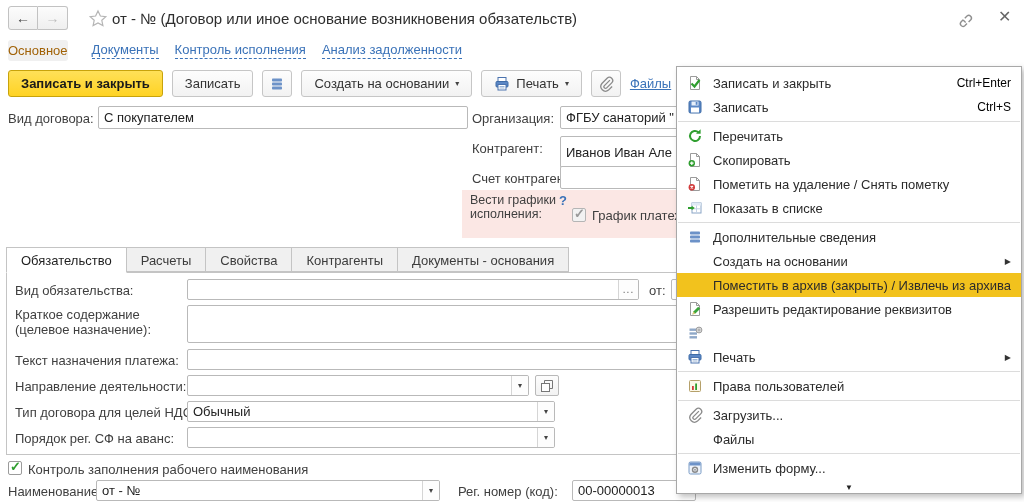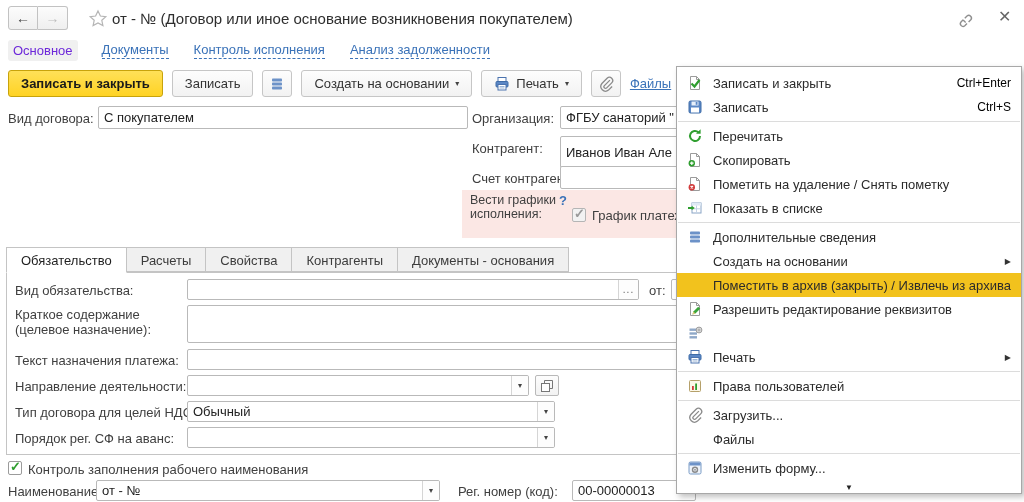--- a/index.html
+++ b/index.html
@@ -13,21 +13,21 @@
     display:flex; align-items:center; justify-content:center; font-size:14px; cursor:pointer; }
   .navbtn.back { border-radius:3px 0 0 3px; color:#444; }
   .navbtn.fwd  { border-radius:0 3px 3px 0; border-left:none; color:#bdbdbd; }
   .star { position:absolute; left:88px; top:9px; }
   .wtitle { position:absolute; left:112px; top:10px; font-size:15px; color:#2e2e2e; white-space:nowrap; }
   .chain { position:absolute; left:956px; top:11px; cursor:pointer; }
   .closex { position:absolute; left:998px; top:7px; font-size:16px; color:#666; cursor:pointer; }
 
   
   .navrow { position:absolute; left:8px; top:39px; display:flex; gap:24px; align-items:center; height:22px; }
-  .nav-main { background:#f0f0f0; border-radius:3px; padding:3px 5px; color:#6d28d9; }
+  .nav-main { background:#f0f0f0; border-radius:3px; padding:3px 0; color:#a16207; }
   .nav-link { color:var(--link); border-bottom:1px dashed var(--link); padding-bottom:1px; cursor:pointer; white-space:nowrap; }
 
   
   .toolbar { position:absolute; left:8px; top:70px; display:flex; gap:9px; align-items:center; height:27px; }
   .btn { height:27px; display:inline-flex; align-items:center; gap:6px; padding:0 12px;
     border:1px solid #c6c6c6; border-radius:3px; background:linear-gradient(#fdfdfd,#f2f2f2); cursor:pointer; white-space:nowrap; }
   .btn.primary { background:linear-gradient(#ffe058,#ffd324); border-color:var(--yb); font-weight:bold; color:#1a1a1a; }
   .btn.iconic { padding:0 6px; }
   .caret { font-size:8px; color:#444; }
   .link { color:var(--link); text-decoration:underline; cursor:pointer; }
@@ -59,21 +59,21 @@
   .tabs { position:absolute; left:6px; top:247px; display:flex; z-index:2; }
   .tab { height:25px; line-height:25px; padding:0 14px; border:1px solid #c4c4c4; background:#f0f0f0;
     margin-right:-1px; cursor:pointer; white-space:nowrap; color:#3c3c3c; }
   .tab.active { background:#fff; height:26px; border-bottom:1px solid #fff; color:#1f1f1f; }
   .panel { position:absolute; left:6px; top:272px; width:1012px; height:183px; border:1px solid #c4c4c4; background:#fff; }
 
   
   .menu { position:absolute; left:676px; top:66px; width:346px; height:428px; background:#fff;
     border:1px solid #a8a8a8; box-shadow:3px 3px 6px rgba(0,0,0,.25); z-index:10; overflow:hidden; padding-top:4px; }
   .mi { height:24px; display:flex; align-items:center; gap:10px; padding:0 10px; cursor:pointer; }
-  .mi.hl { background:var(--hl); }
+  .mi.hl { background:var(--hl);justify-content:center; }
   .mi-ic { width:16px; height:16px; flex:0 0 16px; }
   .mi-lb { color:#2b2b2b; white-space:nowrap; }
   .mi-sc { margin-left:auto; color:#000000; font-size:12px; }
   .mi-ar { margin-left:auto; font-size:8px; color:#333; }
   .msep { height:1px; background:#dcdcdc; margin:2px 1px; }
   .mscroll { position:absolute; left:1px; right:1px; bottom:0; height:11px; background:#fff;
     display:flex; align-items:center; justify-content:center; font-size:8px; color:#222; cursor:pointer; }
 
   svg { display:block; }
 </style>
@@ -84,35 +84,35 @@
 
   <div class="navbtns">
     <div class="navbtn back">←</div>
     <div class="navbtn fwd">→</div>
   </div>
   <span class="star">
       <svg width="20" height="20" viewBox="0 0 20 20">
         <path d="M10 2l2.4 5 5.4.6-4 3.7 1.1 5.3L10 13.9l-4.9 2.7 1.1-5.3-4-3.7L7.6 7z" fill="#fff" stroke="#b5b5b5" stroke-width="1.2"></path>
       </svg>
     </span>
-  <div class="wtitle">от - № (Договор или иное основание возникновения покупателем)</div>
+  <div class="wtitle">от - № (Договор или иное основание возникновения обязательств)</div>
   <span class="chain">
       <svg width="20" height="20" viewBox="0 0 20 20">
         <g fill="none" stroke="#8f8f8f" stroke-width="1.4">
           <path d="M7.2 8.8L5 11a2.7 2.7 0 0 0 3.8 3.8l2.2-2.2"></path>
           <path d="M8.8 7.2L11 5a2.7 2.7 0 0 1 3.8 3.8l-2.2 2.2"></path>
           <path d="M6.8 9.2l2.6 2.6" transform="translate(0.3,-0.3)"></path>
         </g>
       </svg>
     </span>
   <div class="closex">✕</div>
 
   <div class="navrow">
     <span class="nav-main">Основное</span>
-    <span id="nav-links" style="display:flex;gap:25px">
+    <span id="nav-links" style="display:flex;gap:16px">
         <span class="nav-link">Документы</span>
         <span class="nav-link">Контроль исполнения</span>
         <span class="nav-link">Анализ задолженности</span>
       </span>
   </div>
 
   <div class="toolbar">
     <div class="btn primary">
         <span>Записать и закрыть</span>
       </div>

